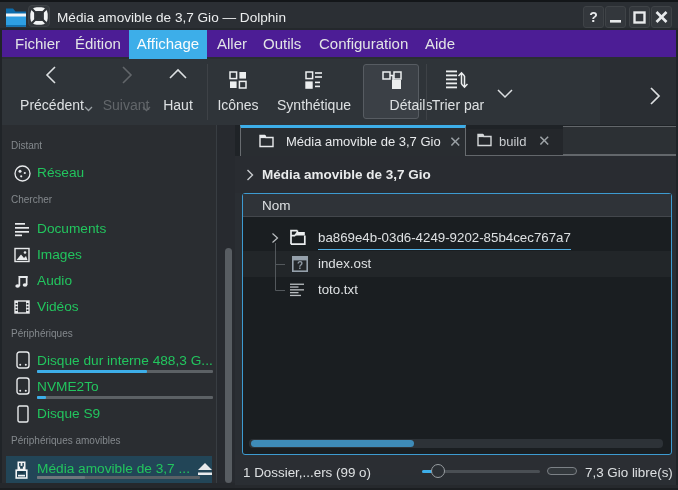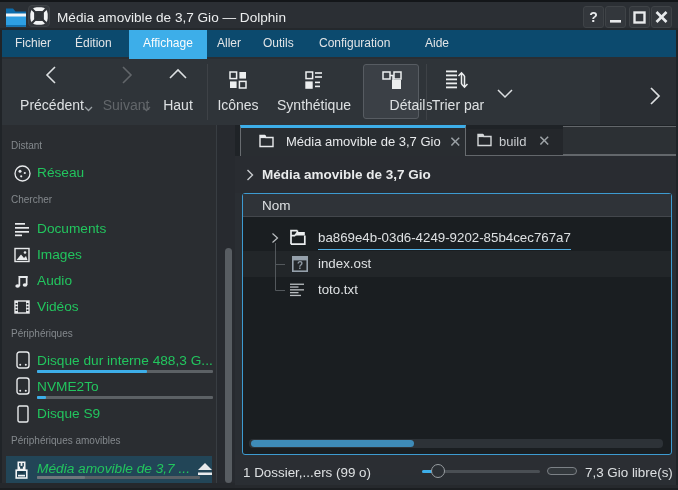--- a/index.html
+++ b/index.html
@@ -7,21 +7,21 @@
   body { font-family:"Liberation Sans",sans-serif; background:#2a2e33; color:#dde0e2; position:relative; }
   .abs { position:absolute; }
 
   
   .titlebar { position:absolute; left:0; top:0; width:678px; height:30px; background:#2b2f34; border-top:2px solid #131619; border-bottom:2px solid #24282c;}
   .appbtn { position:absolute; left:28px; top:3px; width:22px; height:22px; background:#33373c; border:1px solid #3f4347; border-radius:4px; }
   .title { position:absolute; left:57px; top:0px; width:400px; height:30px; line-height:31px; font-size:13.6px; color:#eceeef; }
   .winbtn { position:absolute; top:4px; width:21px; height:22px; background:#33373c; border:1px solid #3f4347; border-radius:3px; color:#e8eaec; text-align:center; }
 
   
-  .menubar { position:absolute; left:0; top:30px; width:678px; height:27px; background:#0c4a6e; font-size:12px; color:#e2e4e6; }
+  .menubar { position:absolute; left:0; top:30px; width:678px; height:27px; background:#4c1d95; font-size:15px; color:#e2e4e6; }
   .menubar span { position:absolute; top:0; height:27px; line-height:27px; }
   .mi-sel { background:#3daee9; color:#fbfcfc; text-align:center; height:29px !important; }
 
   
   .toolbar { position:absolute; left:0; top:59px; width:600px; height:66px; background:#2f3439; }
   .tbtn { position:absolute; text-align:center; font-size:14px; color:#dde0e2; }
   .tbtn .lbl { position:absolute; left:50%; transform:translateX(-50%); top:38px; white-space:nowrap; }
   .tsep { position:absolute; top:5px; width:1px; height:56px; background:#3e4247; }
   .dis { color:#62666a; }
 
@@ -274,21 +274,21 @@
       <div class="fill" style="width:9px;"></div>
     </div>
 </div>
 <div class="sb-item" style="top:401px;">
   <svg class="ic" width="12" height="18" viewBox="0 0 12 18" style="left:17px; top:4px;">
     <rect x="1" y="1" width="10" height="16" rx="1.5" fill="none" stroke="#e8eaec" stroke-width="1.4"></rect>
   </svg>
   <span class="txt">Disque S9</span>
 </div>
 <div class="sb-label" style="top:435px;">Périphériques amovibles</div>
-<div class="sb-item sb-sel" style="top:456px; height:27px; left:6px; width:206px;font-style:italic;">
+<div class="sb-item sb-sel" style="top:456px; height:27px; left:6px; width:206px;">
   <svg class="ic" width="13" height="18" viewBox="0 0 13 18" style="left:9px; top:5px;">
     <rect x="2.5" y="0.5" width="8" height="8.5" fill="#f2f4f5"></rect>
     <rect x="4.1" y="2" width="1.5" height="3.6" fill="#224557"></rect>
     <rect x="7.4" y="2" width="1.5" height="3.6" fill="#224557"></rect>
     <rect x="5.1" y="4.9" width="2.8" height="2.8" fill="#224557"></rect>
     <rect x="1.2" y="9.2" width="10.6" height="7.8" fill="none" stroke="#f2f4f5" stroke-width="1.6"></rect>
     <rect x="4.6" y="10.6" width="3.8" height="1.7" fill="#16313f"></rect>
     <rect x="3" y="13.8" width="7" height="1.7" fill="#f2f4f5"></rect>
   </svg>
   <span class="txt" style="left:31px;">Média amovible de 3,7 ...</span>

